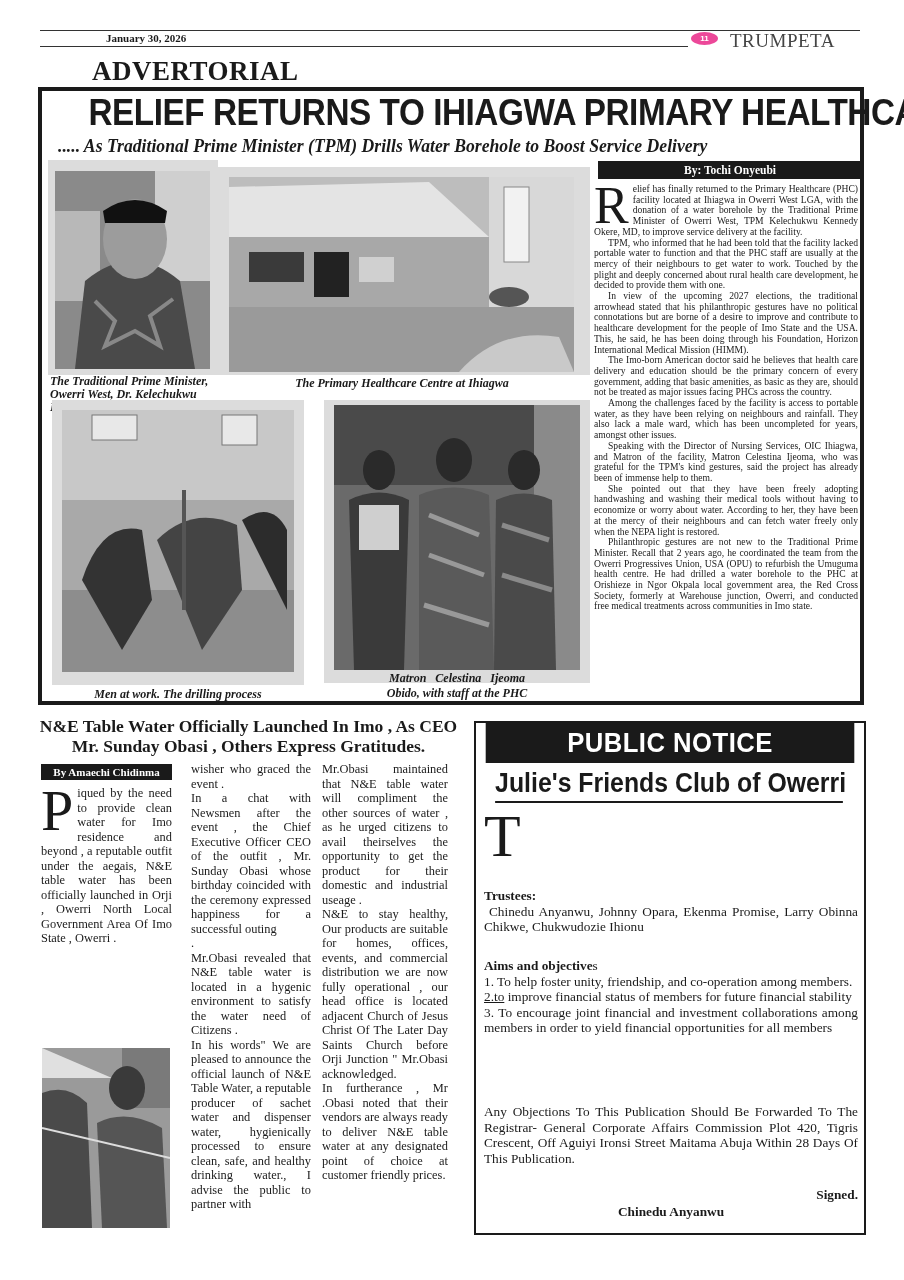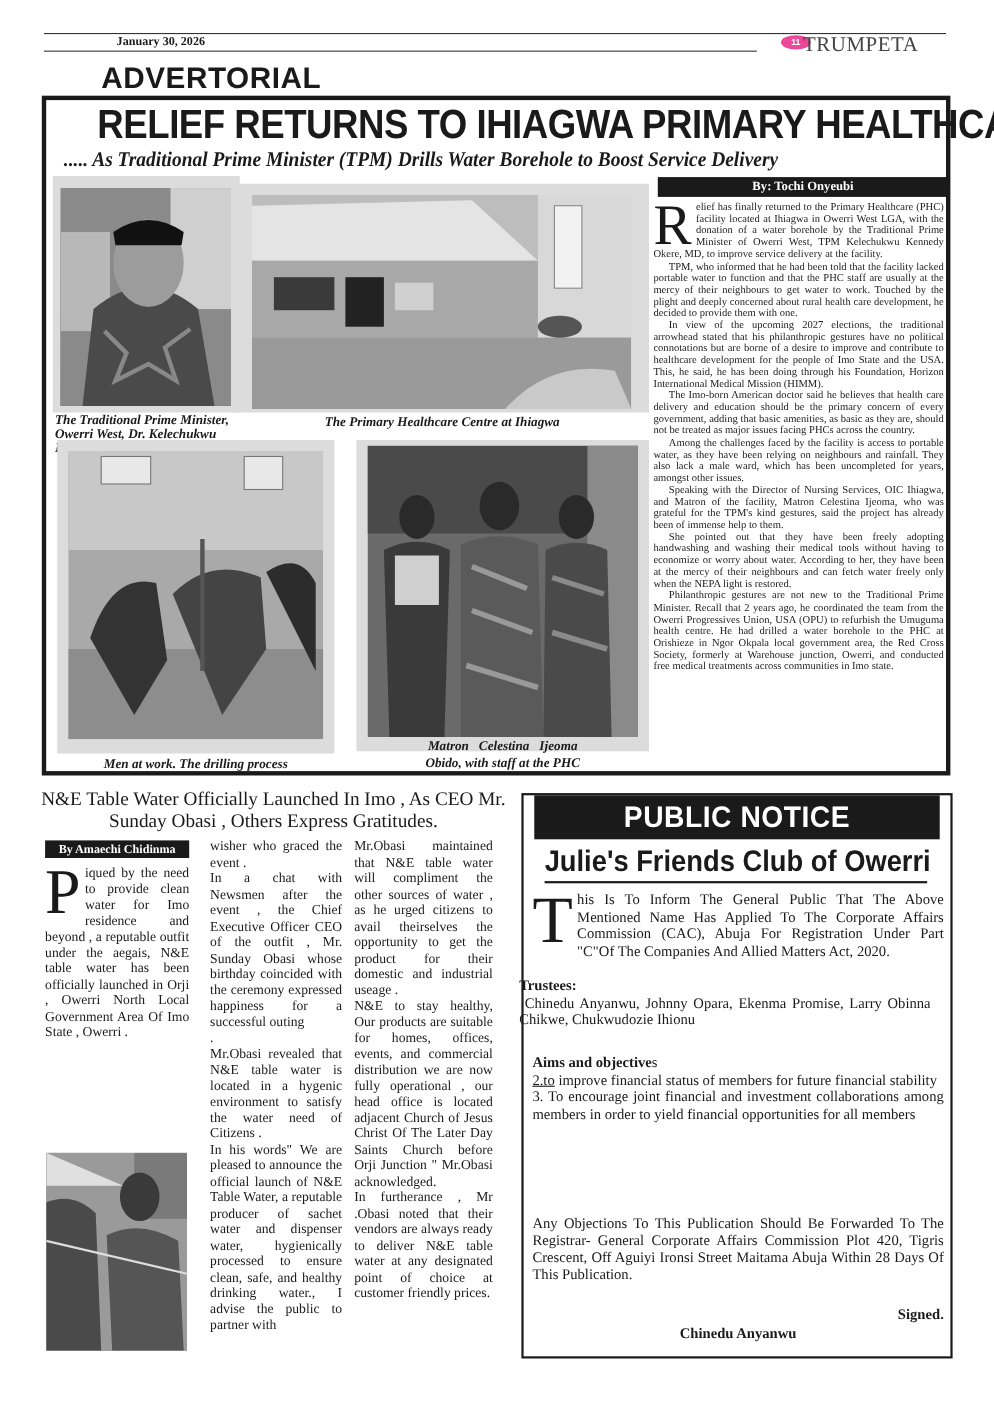--- a/index.html
+++ b/index.html
@@ -2,41 +2,41 @@
 <html><head>
 <meta charset="utf-8">
 <style>
   html, body { margin: 0; padding: 0; background: #ffffff; }
   body { width: 904px; height: 1280px; position: relative; overflow: hidden; font-family: "Liberation Serif", serif; color: #1a1a1a; }
   .abs { position: absolute; }
 
   
   .hdr-line { position: absolute; left: 40px; height: 1px; background: #333; }
   .date { left: 106px; top: 32px; font-size: 11px; font-weight: bold; font-family: "Liberation Serif", serif; }
-  .pg-num { left: 710px; top: 32px; width: 27px; height: 13px; border-radius: 50%; background: #ec4899; color: #fff; font-size: 8px; font-weight: bold; text-align: center; line-height: 13px; font-family: "Liberation Sans", sans-serif; }
+  .pg-num { left: 691px; top: 32px; width: 27px; height: 13px; border-radius: 50%; background: #ec4899; color: #fff; font-size: 8px; font-weight: bold; text-align: center; line-height: 13px; font-family: "Liberation Sans", sans-serif; }
   .brand { left: 730px; top: 30px; font-size: 19px; letter-spacing: 0.5px; color: #444; font-family: "Liberation Serif", serif; }
-  .section { left: 92px; top: 56px; font-size: 27px; font-weight: bold; letter-spacing: 0.5px; font-family: Liberation Sans, sans-serif; }
+  .section { left: 92px; top: 56px; font-size: 27px; font-weight: bold; letter-spacing: 0.5px; font-family: Liberation Serif, serif; }
 
   
   .frame { left: 38px; top: 87px; width: 826px; height: 618px; border: 4px solid #1a1a1a; box-sizing: border-box; }
   .headline { left: 48px; top: 92px; width: 810px; text-align: center; font-family: "Liberation Sans", sans-serif; font-weight: bold; font-size: 37px; letter-spacing: -0.5px; transform: scaleX(0.9); transform-origin: center; white-space: nowrap; }
   .subhead { left: 58px; top: 135px; width: 790px; font-style: italic; font-weight: bold; font-size: 19px; white-space: nowrap; transform: scaleX(0.93); transform-origin: left; }
 
   .photo-wrap { position: absolute; background: #dcdcdc; }
   .photo { position: absolute; overflow: hidden; }
   .caption { position: absolute; font-style: italic; font-weight: bold; font-size: 12px; line-height: 13px; }
 
   .byline-bar { left: 598px; top: 161px; width: 264px; height: 18px; background: #1a1a1a; color: #fff; text-align: center; font-weight: bold; font-size: 11.5px; line-height: 18px; }
   .story { left: 594px; top: 184px; width: 264px; font-size: 9.6px; line-height: 10.7px; text-align: justify; }
   .story p { margin: 0; text-indent: 14px; }
   .story p.first { text-indent: 0; }
   .dropcap { float: left; font-size: 52px; line-height: 40px; margin: 2px 4px 0 0; font-family: "Liberation Serif", serif; }
 
   
-  .nae-head { left: 36px; top: 716px; width: 425px; text-align: center; font-weight: normal; font-size: 17.5px; line-height: 20px; }
+  .nae-head { left: 36px; top: 716px; width: 425px; text-align: center; font-weight: bold; font-size: 17.5px; line-height: 20px; }
   .nae-byline { left: 41px; top: 764px; width: 131px; height: 16px; background: #1a1a1a; color: #fff; font-weight: bold; font-size: 11px; line-height: 16px; text-align: center; }
   .col { position: absolute; font-size: 12.4px; line-height: 14.5px; text-align: justify; }
   .col p { margin: 0; }
   .dropcap2 { float: left; font-size: 58px; line-height: 46px; margin: 2px 4px 0 0; }
 
   
   .notice { left: 474px; top: 721px; width: 392px; height: 514px; border: 2px solid #1a1a1a; box-sizing: border-box; }
   .notice-bar { left: 476px; top: 723px; width: 388px; height: 40px; background: #1a1a1a; color: #fff; text-align: center; font-family: "Liberation Sans", sans-serif; font-weight: bold; font-size: 27px; line-height: 40px; letter-spacing: 0.5px; transform: scaleX(0.95); }
   .club { left: 480px; top: 765px; width: 378px; text-align: center; font-family: "Liberation Sans", sans-serif; font-weight: bold; font-size: 27px; line-height: 36px; border-bottom: 2px solid #1a1a1a; transform: scaleX(0.92); transform-origin: center; white-space: nowrap; }
   .notice-body { position: absolute; font-size: 13.3px; line-height: 15.5px; text-align: justify; }
@@ -174,30 +174,31 @@
   <p>Mr.Obasi maintained that N&amp;E table water will compliment the other sources of water , as he urged citizens to avail theirselves the opportunity to get the product for their domestic and industrial useage .</p>
   <p>N&amp;E to stay healthy, Our products are suitable for homes, offices, events, and commercial distribution we are now fully operational , our head office is located adjacent Church of Jesus Christ Of The Later Day Saints Church before Orji Junction " Mr.Obasi acknowledged.</p>
   <p>In furtherance , Mr .Obasi noted that their vendors are always ready to deliver N&amp;E table water at any designated point of choice at customer friendly prices.</p>
 </div>
 
 <div class="abs notice"></div>
 <div class="abs notice-bar">PUBLIC NOTICE</div>
 <div class="abs club">Julie's Friends Club of Owerri</div>
 
 <div class="notice-body" style="left:484px; top:810px; width:374px;">
-  <p><span class="dropcap3">T</span><span>his Is To Inform The General Public That The Above Mentioned Name Has Applied To The Corporate Affairs Commission (CAC), Abuja For Registration Under Part "C"Of The Companies And Allied Matters  Act, 2020.</span></p>
-</div>
-
-<div class="notice-body" style="left:472px; top:888px; width:374px;">
+  <p><span class="dropcap3">T</span></p>
+</div>
+
+<div class="notice-body" style="left:484px; top:888px; width:374px;">
   <p class="b">Trustees:</p>
   <p style="text-indent:5px;">Chinedu Anyanwu, Johnny Opara, Ekenma Promise, Larry Obinna Chikwe, Chukwudozie Ihionu</p>
 </div>
 
 <div class="notice-body" style="left:484px; top:958px; width:374px;">
   <p><span class="b">Aims and objective</span><span>s</span></p>
+  <p>1. To help foster unity, friendship, and co-operation among members.</p>
   <p><span class="u">2.to</span> <span>improve financial status of members for future financial stability</span></p>
   <p>3. To encourage joint financial and investment collaborations among members in order to yield financial opportunities for all members</p>
 </div>
 
 <div class="notice-body" style="left:484px; top:1104px; width:374px;">
   <p>Any Objections To This Publication Should Be Forwarded To The Registrar- General Corporate Affairs Commission Plot 420, Tigris Crescent, Off Aguiyi Ironsi Street Maitama Abuja Within 28 Days Of This Publication.</p>
 </div>
 
 <div class="notice-body b" style="left:484px; top:1187px; width:374px; text-align:right;">Signed.</div>
 <div class="notice-body b" style="left:484px; top:1204px; width:374px; text-align:center;">Chinedu Anyanwu</div>

